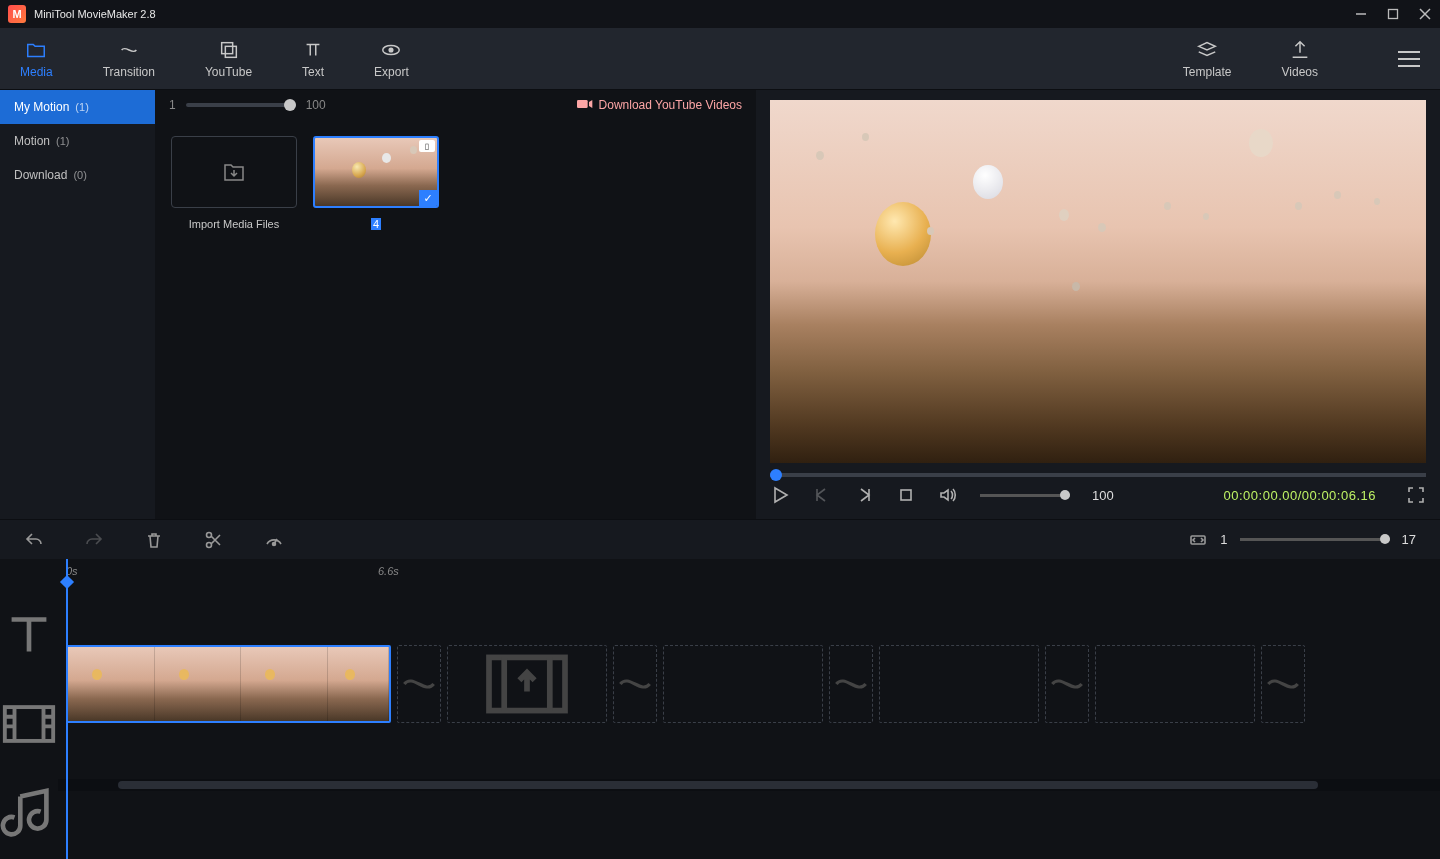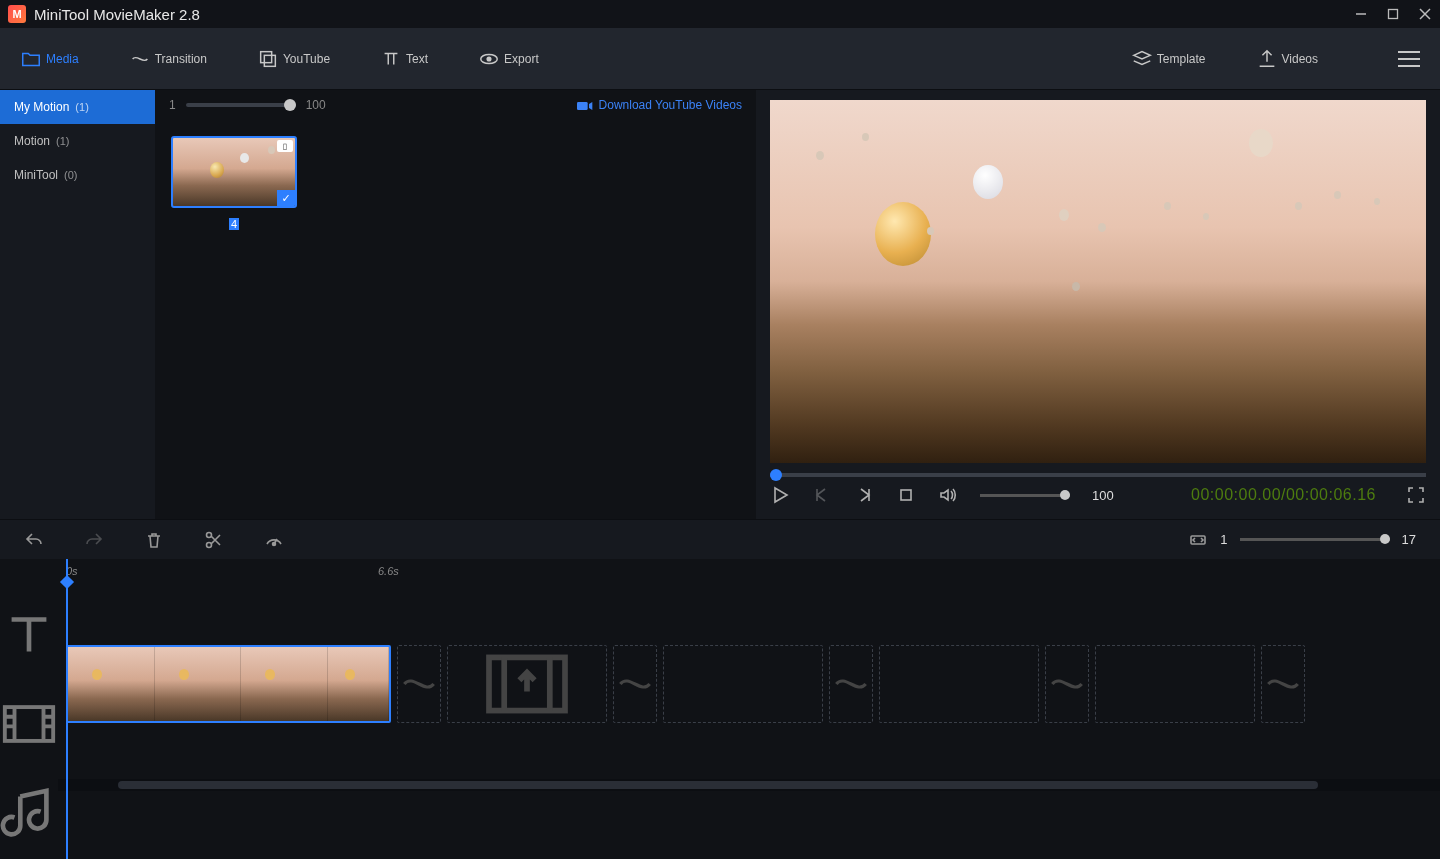--- a/index.html
+++ b/index.html
@@ -1,49 +1,49 @@
 <!DOCTYPE html>
 <html><head>
 <meta charset="utf-8">
 <style>
 * { margin: 0; padding: 0; box-sizing: border-box; font-family: -apple-system, Segoe UI, sans-serif; user-select: none; }
 body { background: #1a1d24; color: #d0d0d0; width: 1440px; height: 859px; overflow: hidden; display: flex; flex-direction: column; }
 
 
 .titlebar { height: 28px; background: #111318; display: flex; align-items: center; padding: 0 8px; }
 .app-icon { width: 18px; height: 18px; background: linear-gradient(135deg,#ff4d4d,#ff7a3d); border-radius: 3px; display: flex; align-items: center; justify-content: center; color: #fff; font-size: 11px; font-weight: bold; margin-right: 8px; }
-.app-title { font-size: 15px; color: #e8e8e8; font-weight: 500; flex: 1; }
+.app-title { font-size: 11px; color: #e8e8e8; font-weight: 500; flex: 1; }
 .win-controls { display: flex; gap: 18px; }
 .win-btn { width: 14px; height: 14px; display: flex; align-items: center; justify-content: center; color: #bbb; cursor: pointer; }
 
 
 .toolbar { height: 62px; background: #22262e; display: flex; align-items: center; padding: 0 20px; border-bottom: 1px solid #0c0e12; }
 .tool-group-left { display: flex; gap: 50px; }
-.tool-item { display: flex; flex-direction: row; align-items: center; gap: 4px; cursor: pointer; color: #c8c8c8; }
+.tool-item { display: flex; flex-direction: column; align-items: center; gap: 4px; cursor: pointer; color: #c8c8c8; }
 .tool-item.active { color: #2d7fff; }
 .tool-icon { width: 22px; height: 22px; display: flex; align-items: center; justify-content: center; }
 .tool-label { font-size: 12px; }
 .tool-spacer { flex: 1; }
 .tool-group-right { display: flex; gap: 50px; align-items: center; }
 .hamburger { width: 22px; height: 16px; display: flex; flex-direction: column; justify-content: space-between; cursor: pointer; margin-left: 30px; }
 .hamburger div { height: 2px; background: #c8c8c8; }
 
 
 .main { flex: 1; display: flex; }
 .left-panel { width: 756px; display: flex; background: #101216; }
 .sidebar { width: 155px; background: #16191f; }
 .side-item { padding: 10px 14px; font-size: 12px; color: #c0c0c0; cursor: pointer; display: flex; align-items: center; gap: 6px; }
 .side-item.active { background: #1d6cd6; color: #fff; }
 .side-count { opacity: 0.7; font-size: 11px; }
 
 .media-area { flex: 1; display: flex; flex-direction: column; background: #101216; }
 .media-header { height: 30px; display: flex; align-items: center; padding: 0 14px; gap: 10px; color: #888; font-size: 12px; }
 .zoom-slider { width: 110px; height: 4px; background: #3a3f48; border-radius: 2px; position: relative; }
 .zoom-slider .thumb { position: absolute; right: 0; top: -4px; width: 12px; height: 12px; background: #c8c8c8; border-radius: 50%; }
-.dl-link { margin-left: auto; display: flex; align-items: flex-end; gap: 6px; color: #3b82f6; cursor: pointer; }
+.dl-link { margin-left: auto; display: flex; align-items: flex-start; gap: 6px; color: #fca5a5; cursor: pointer; }
 
 .media-grid { flex: 1; padding: 16px; display: flex; gap: 16px; align-items: flex-start; }
 .import-tile { width: 126px; }
 .import-box { width: 126px; height: 72px; border: 1px solid #3a3f48; border-radius: 4px; display: flex; align-items: center; justify-content: center; color: #888; cursor: pointer; }
 .import-label { font-size: 11px; text-align: center; margin-top: 10px; color: #c8c8c8; }
 .clip-tile { width: 126px; }
 .clip-thumb { width: 126px; height: 72px; border: 2px solid #2d7fff; border-radius: 3px; position: relative; overflow: hidden; background: linear-gradient(to bottom, #e8c8b8 0%, #d4a890 45%, #8a6850 70%, #4a3828 100%); }
 .clip-thumb .badge { position: absolute; top: 2px; right: 2px; width: 16px; height: 12px; background: #fff; border-radius: 2px; font-size: 8px; color: #333; display: flex; align-items: center; justify-content: center; }
 .clip-thumb .check { position: absolute; bottom: 0; right: 0; width: 18px; height: 16px; background: #2d7fff; color: #fff; font-size: 11px; display: flex; align-items: center; justify-content: center; }
 .clip-label { font-size: 11px; text-align: center; margin-top: 10px; background: #2d7fff; color: #fff; display: inline-block; padding: 0 2px; }
@@ -54,21 +54,21 @@
 .preview-panel { flex: 1; background: #16191f; padding: 10px 14px 14px 14px; display: flex; flex-direction: column; }
 .preview-viewport { flex: 1; background: #000; position: relative; overflow: hidden; }
 .preview-landscape { position: absolute; inset: 0; background: linear-gradient(to bottom, #f0d8cc 0%, #e8c4b0 35%, #d8b098 50%, #a88060 62%, #806040 75%, #503820 90%, #302010 100%); }
 .preview-seek { height: 4px; background: #3a3f48; margin: 10px 0 8px 0; position: relative; }
 .preview-seek .dot { position: absolute; left: 0; top: -4px; width: 12px; height: 12px; background: #2d7fff; border-radius: 50%; }
 .preview-controls { display: flex; align-items: center; gap: 22px; color: #b0b0b0; }
 .pc-btn { width: 20px; height: 20px; display: flex; align-items: center; justify-content: center; cursor: pointer; }
 .vol-slider { width: 90px; height: 3px; background: #555; position: relative; }
 .vol-slider .thumb { position: absolute; right: 0; top: -4px; width: 10px; height: 10px; background: #c8c8c8; border-radius: 50%; }
 .vol-val { font-size: 13px; color: #ddd; }
-.time-display { margin-left: auto; font-size: 16px; color: #4d7c0f; letter-spacing: 0.5px; }
+.time-display { margin-left: auto; font-size: 13px; color: #bef264; letter-spacing: 0.5px; }
 
 
 .tl-toolbar { height: 40px; background: #16191f; display: flex; align-items: center; padding: 0 24px; gap: 40px; border-top: 1px solid #0c0e12; }
 .tl-tool { width: 20px; height: 20px; color: #999; cursor: pointer; display: flex; align-items: center; justify-content: center; }
 .tl-zoom { margin-left: auto; display: flex; align-items: center; gap: 12px; color: #ddd; font-size: 13px; }
 .tl-zoom-slider { width: 150px; height: 3px; background: #555; position: relative; }
 .tl-zoom-slider .thumb { position: absolute; right: 0; top: -4px; width: 10px; height: 10px; background: #c8c8c8; border-radius: 50%; }
 
 
 .timeline { flex: 0 0 300px; background: #101216; display: flex; }
@@ -195,40 +195,49 @@
     <div class="sidebar">
       <div class="side-item active">
           <span>My Motion</span>
           <span class="side-count">(1)</span>
         </div>
       <div class="side-item">
           <span>Motion</span>
           <span class="side-count">(1)</span>
         </div>
       <div class="side-item">
-          <span>MiniTool</span>
+          <span>Download</span>
           <span class="side-count">(0)</span>
         </div>
     </div>
     <div class="media-area">
       <div class="media-header">
         <span>1</span>
         <div class="zoom-slider">
             <div class="thumb"></div>
           </div>
         <span>100</span>
         <div class="dl-link">
           <span style="width:16px;height:12px;"><svg viewBox="0 0 24 16" fill="currentColor">
                 <rect x="0" y="2" width="16" height="12" rx="2"></rect>
                 <path d="M18 5l5-3v12l-5-3z"></path>
               </svg></span>
           <span>Download YouTube Videos</span>
         </div>
       </div>
       <div class="media-grid">
+        <div class="import-tile">
+          <div class="import-box">
+            <span style="width:28px;height:24px;"><svg viewBox="0 0 24 24" fill="none" stroke="currentColor" stroke-width="1.5">
+                  <path d="M3 5h6l2 2h10v13H3z"></path>
+                  <path d="M12 10v6m-3-3l3 3 3-3"></path>
+                </svg></span>
+          </div>
+          <div class="import-label">Import Media Files</div>
+        </div>
         <div class="clip-tile">
           <div class="clip-thumb">
             <div class="balloon" style="left:30%;top:35%;width:14px;height:16px;background:radial-gradient(circle at 35% 30%,#f8e8b0,#d8a850 60%,#a87830);"></div>
             <div class="balloon" style="left:55%;top:22%;width:9px;height:10px;background:#e8e8e8;"></div>
             <div class="balloon" style="left:78%;top:12%;width:7px;height:8px;background:#d8c8b8;"></div>
             <div class="badge">▯</div>
             <div class="check">✓</div>
           </div>
           <div class="clip-label-wrap"><span class="clip-label">4</span></div>
         </div>

